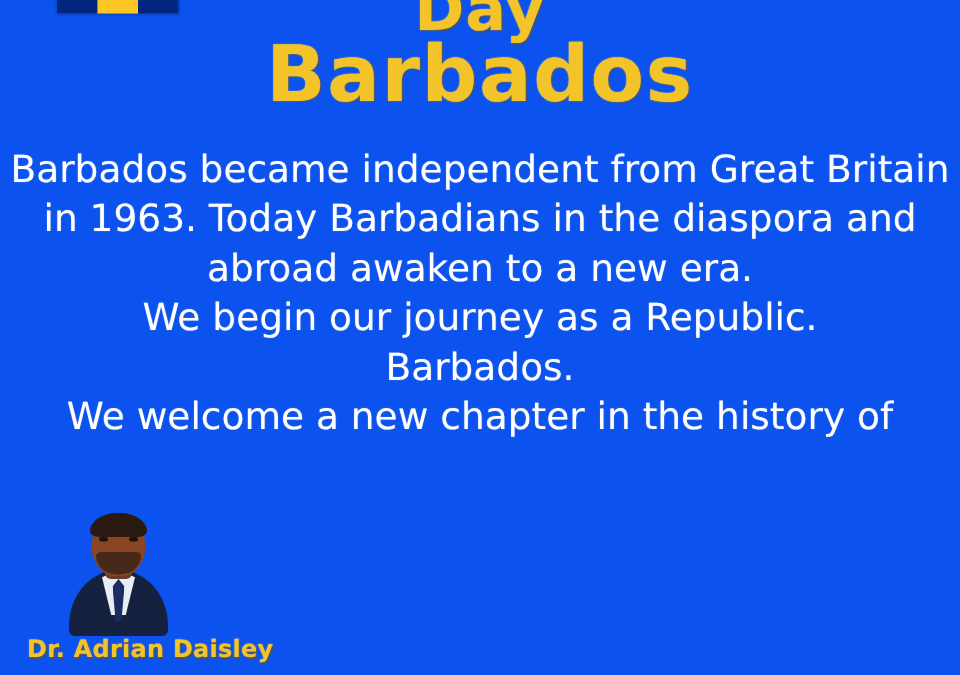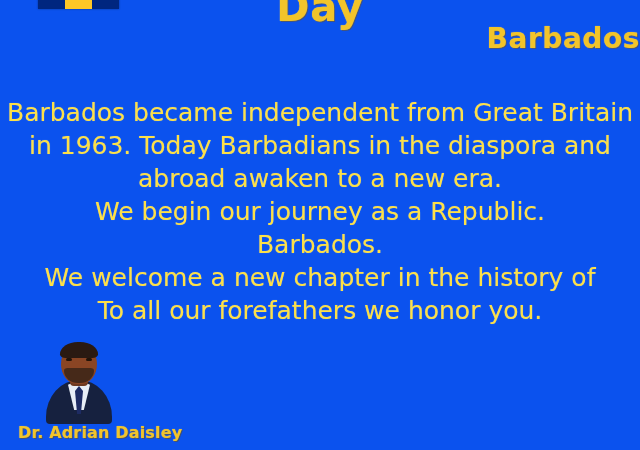--- a/index.html
+++ b/index.html
@@ -52,37 +52,37 @@
     display: block;
     font-family: "DejaVu Sans", sans-serif;
     font-weight: bold;
     color: #f2c42a;
     letter-spacing: 0.02em;
     text-shadow:
       1px 1px 0 rgba(120,80,0,0.45),
       0 0 1px rgba(255,230,140,0.7);
   }
   .title-line.one { font-size: 40px; }
-  .title-line.two { font-size: 28px; text-align: right; }
+  .title-line.two { font-size: 52px; }
 
   
   .body-block {
     position: absolute;
     left: 0;
     top: 96px;
     width: 640px;
     text-align: center;
   }
   .body-line {
     display: block;
     font-family: "DejaVu Sans", sans-serif;
     font-weight: normal;
     font-size: 25px;
     line-height: 33px;
-    color: #fde047;
+    color: #ffffff;
     white-space: nowrap;
     text-shadow: 0 0 1px rgba(255,255,255,0.35);
   }
 
   
   .presenter {
     position: absolute;
     left: 10px;
     bottom: 0px;
     width: 190px;
@@ -217,21 +217,20 @@
     <span class="title-line two">Barbados</span>
   </div>
 
   <div class="body-block">
     <span class="body-line">Barbados became independent from Great Britain</span>
     <span class="body-line">in 1963. Today Barbadians in the diaspora and</span>
     <span class="body-line">abroad awaken to a new era.</span>
     <span class="body-line">We begin our journey as a Republic.</span>
     <span class="body-line">Barbados.</span>
     <span class="body-line">We welcome a new chapter in the history of</span>
-    <span class="body-line">To all our forefathers we honor you.</span>
   </div>
 
   <div class="presenter">
     <div class="portrait">
       <div class="suit"></div>
       <div class="shirt"></div>
       <div class="tie"></div>
       <div class="neck"></div>
       <div class="head"></div>
       <div class="beard"></div>

